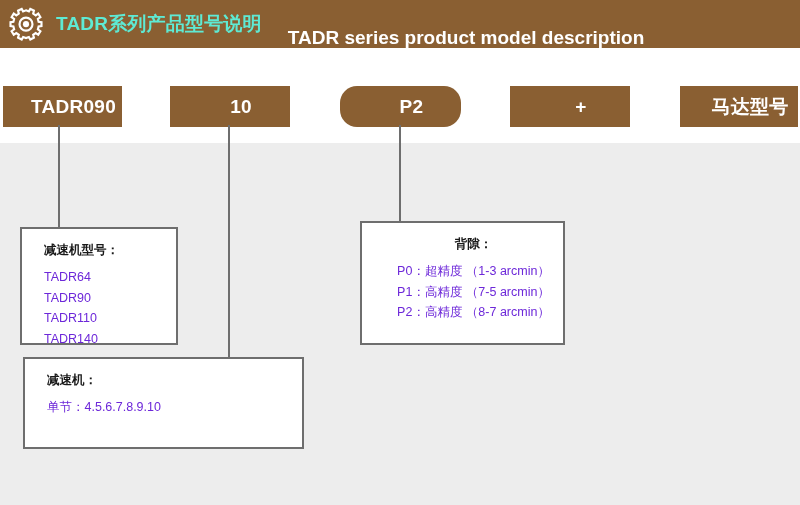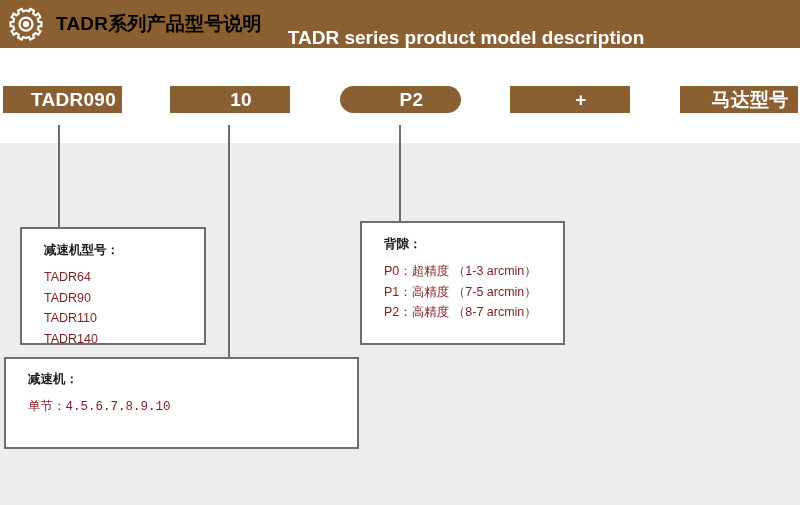--- a/index.html
+++ b/index.html
@@ -30,21 +30,21 @@
     padding-left: 8px;
   }
   .gear-icon {
     width: 36px;
     height: 36px;
     flex: 0 0 36px;
     display: block;
     margin-right: 12px;
   }
   .header-title-cn {
-    color: #000000;
+    color: #5eead4;
     font-size: 19px;
     font-weight: bold;
     letter-spacing: 0.2px;
     white-space: nowrap;
     text-align: center;
   }
   .header-title-en {
     color: #ffffff;
     font-size: 19px;
     font-weight: bold;
@@ -60,21 +60,21 @@
     top: 143px;
     width: 800px;
     height: 362px;
     background: #ededed;
   }
 
   
   .code-box {
     position: absolute;
     top: 86px;
-    height: 27px;
+    height: 41px;
     background: #8a5f32;
     color: #ffffff;
     display: flex;
     align-items: center;
     justify-content: center;
     font-size: 19px;
     font-weight: bold;
     box-sizing: border-box;
     letter-spacing: 0.3px;
     padding-left: 22px;
@@ -107,28 +107,28 @@
   }
   .callout-title {
     font-size: 12.5px;
     font-weight: bold;
     color: #1a1a1a;
     margin-bottom: 9px;
     line-height: 1.2;
   }
   .callout-line {
     font-size: 12.5px;
-    color: #7f1d1d;
+    color: #6d28d9;
     line-height: 1.65;
     white-space: nowrap;
   }
 
-  .callout.model-box  { left: 20px;  top: 227px; width: 186px; height: 118px; }
-  .callout.gap-box    { left: 360px; top: 221px; width: 205px; height: 124px; }
-  .callout.ratio-box  { left: 4px;  top: 357px; width: 355px; height: 92px; font-family: Liberation Mono, monospace;  }
+  .callout.model-box  { left: 20px;  top: 227px; width: 158px; height: 118px; }
+  .callout.gap-box    { left: 360px; top: 221px; width: 205px; height: 124px; text-align: center; }
+  .callout.ratio-box  { left: 23px;  top: 357px; width: 281px; height: 92px;  }
 </style>
 </head>
 <body>
 
 <div class="header">
   <svg class="gear-icon" viewBox="0 0 100 100" aria-hidden="true">
     <g fill="none" stroke="#ffffff" stroke-width="6">
       <path d="M50 12
                L58 15 L62 8 L72 13 L70 21 L77 26 L84 21 L90 31 L83 36
                L85 44 L93 45 L93 56 L85 57 L83 65 L90 70 L84 80 L77 75

